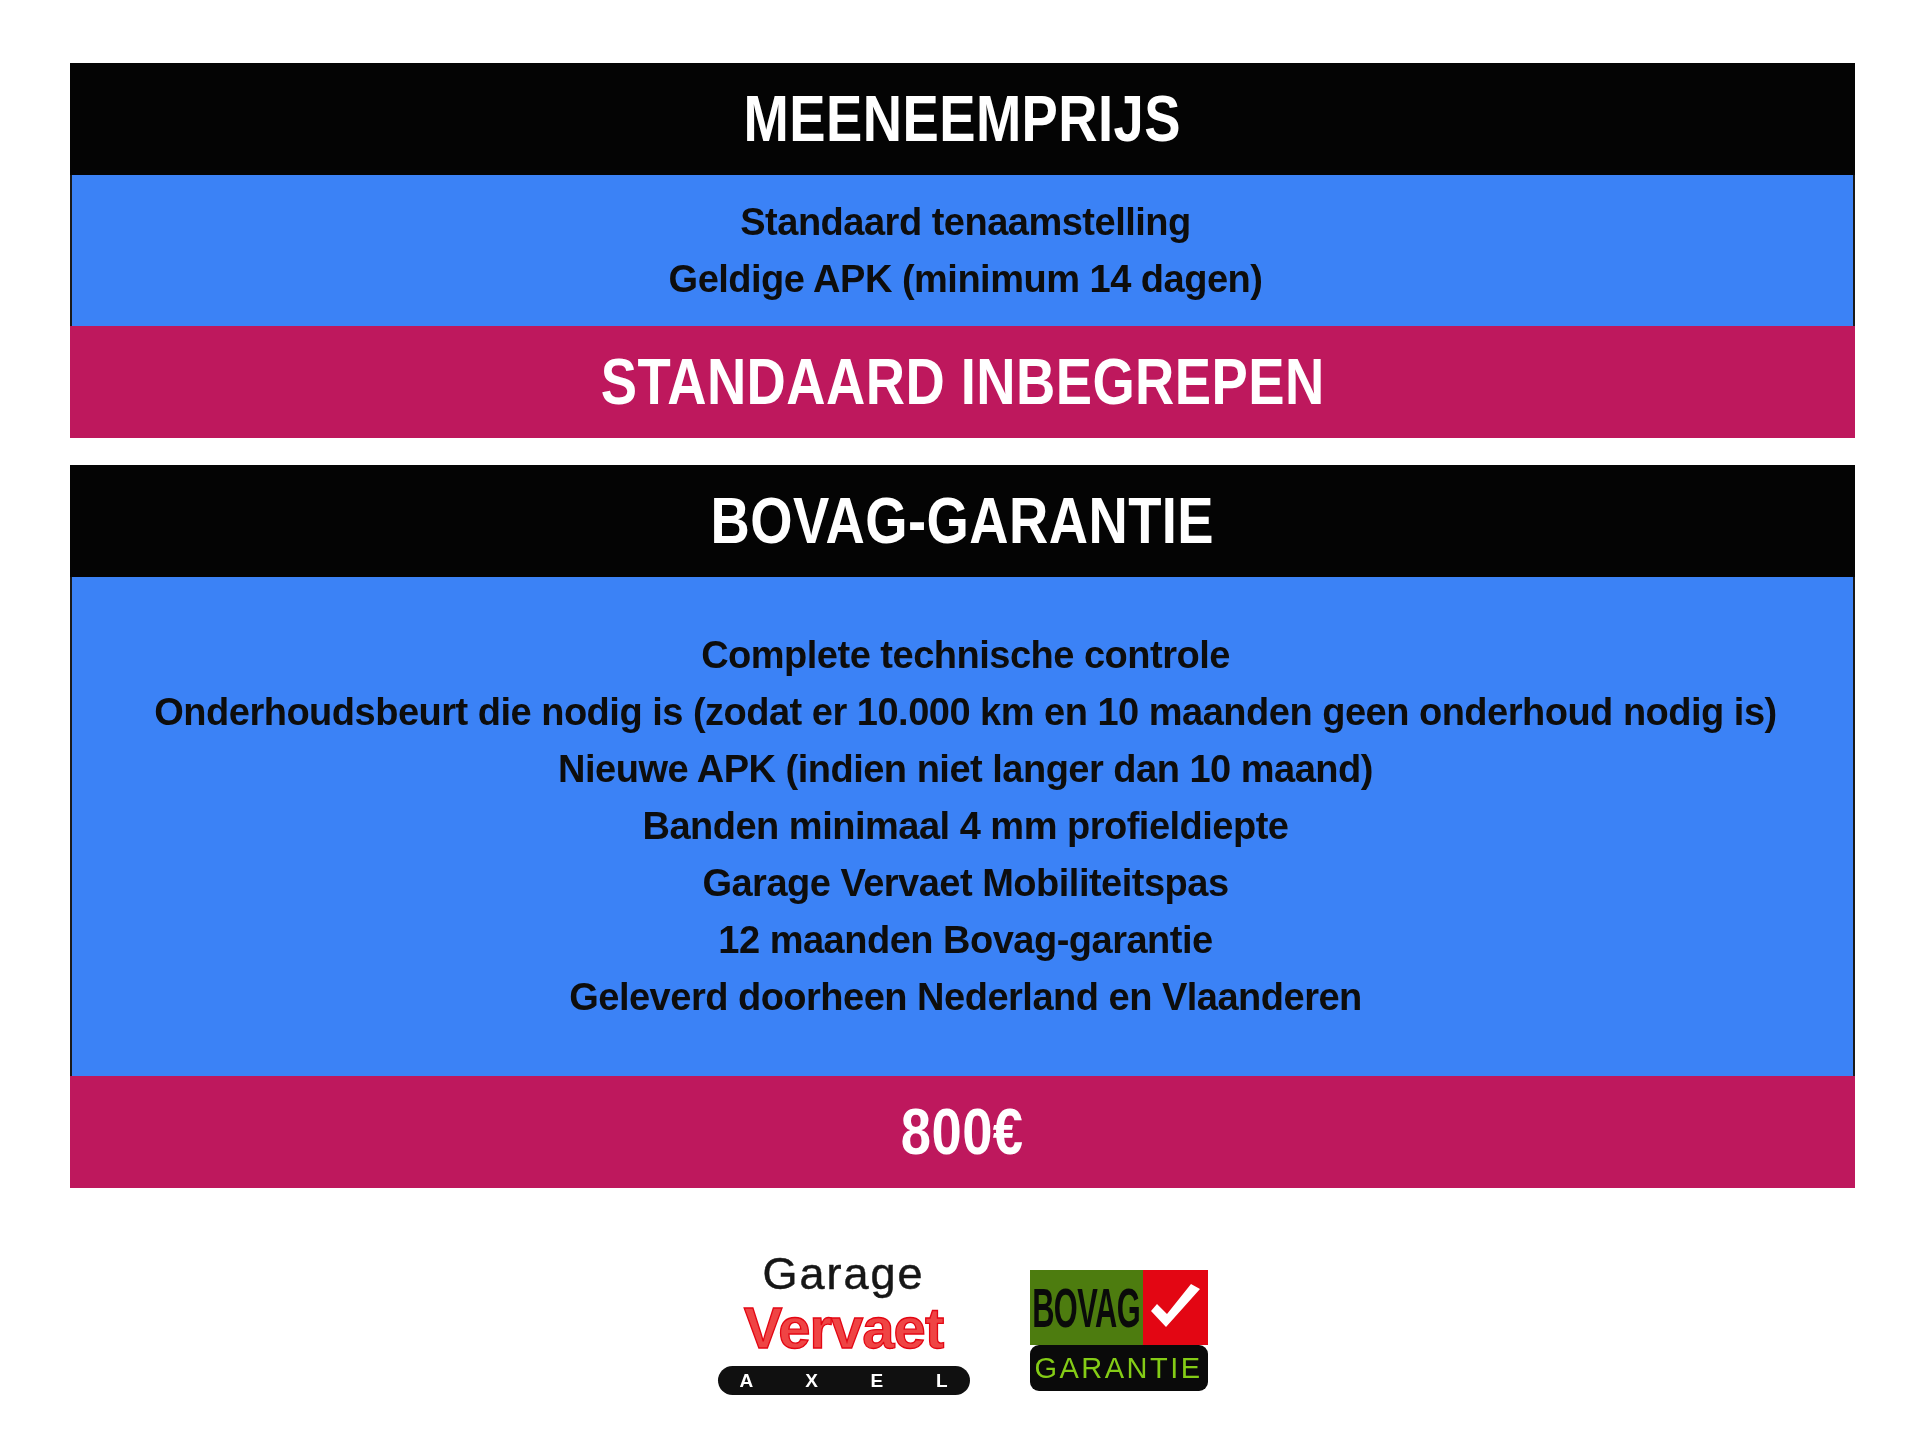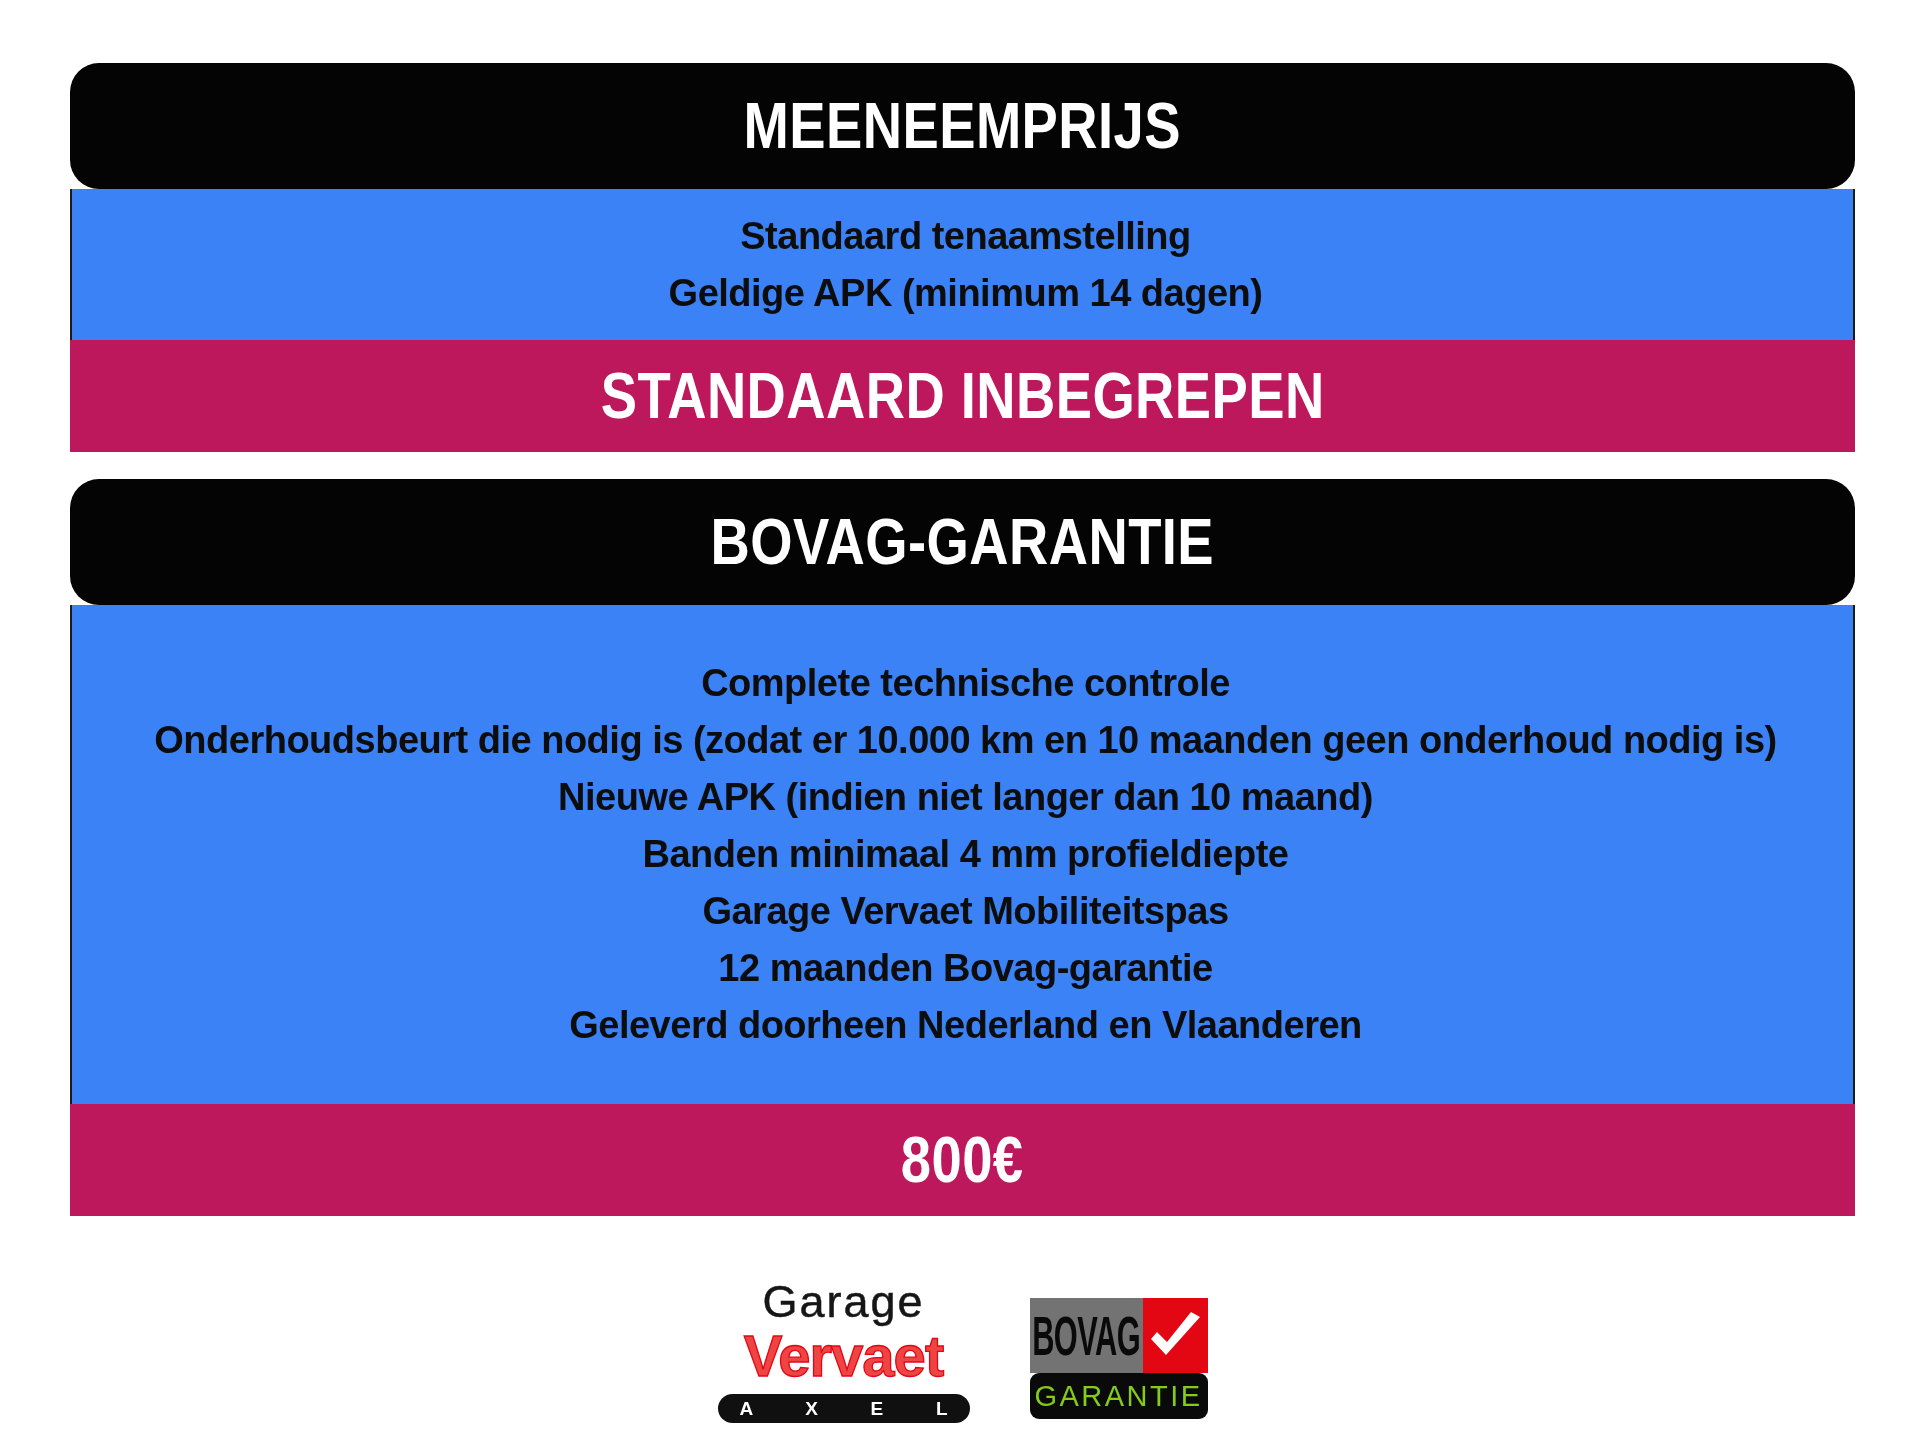--- a/index.html
+++ b/index.html
@@ -18,21 +18,21 @@
     padding-top: 63px;
   }
   .box { width: 100%; }
   .box.first { margin-bottom: 27px; }
   .bar {
     width: 100%;
     display: flex;
     align-items: center;
     justify-content: center;
   }
-  .bar.black { height: 126px; background: #040404; border-radius: 29px; }
+  .bar.black { height: 112px; background: #040404; }
   .bar.red   { height: 112px; background: #be185d; }
   .bar .bar-label {
     display: inline-block;
     color: #ffffff;
     font-weight: bold;
     font-size: 64px;
     white-space: nowrap;
     transform: scaleX(0.85);
     transform-origin: center;
     letter-spacing: 0.5px;
@@ -103,21 +103,21 @@
   }
   .bovag-logo {
     width: 178px;
     height: 121px;
     margin-bottom: 4px;
     display: grid;
     grid-template-columns: 113px 65px;
     grid-template-rows: 75px 46px;
   }
   .bovag-yellow {
-    background: #737373;
+    background: #4d7c0f;
     display: flex;
     align-items: center;
     justify-content: center;
     overflow: hidden;
   }
   .bovag-word {
     display: inline-block;
     font-size: 56px;
     font-weight: bold;
     color: #0a0a0a;

